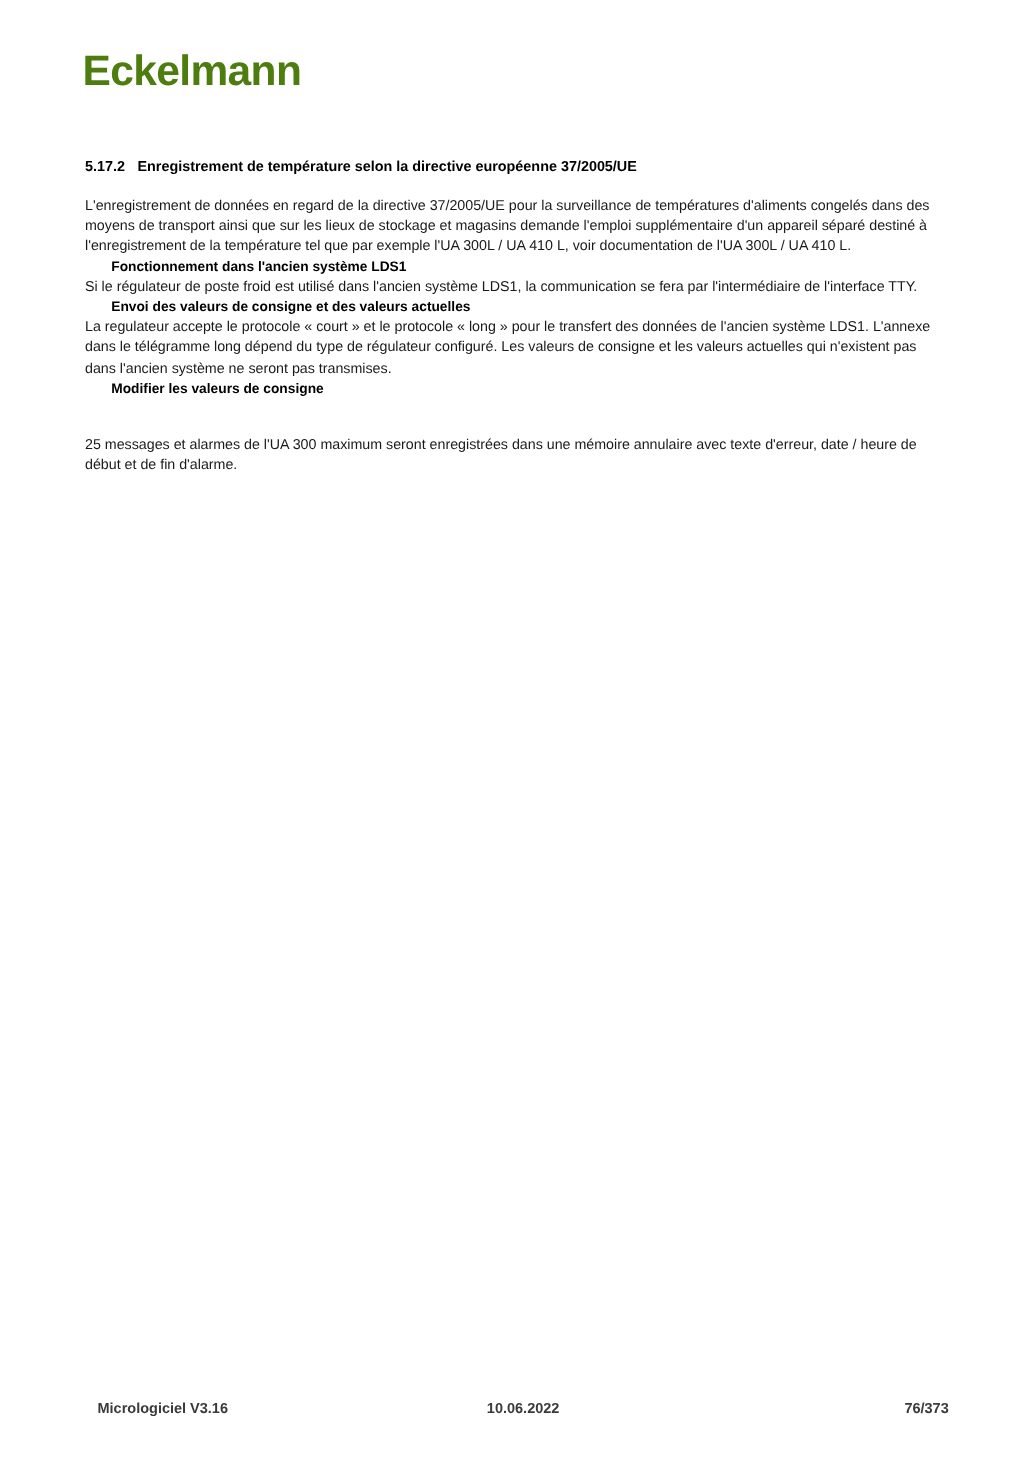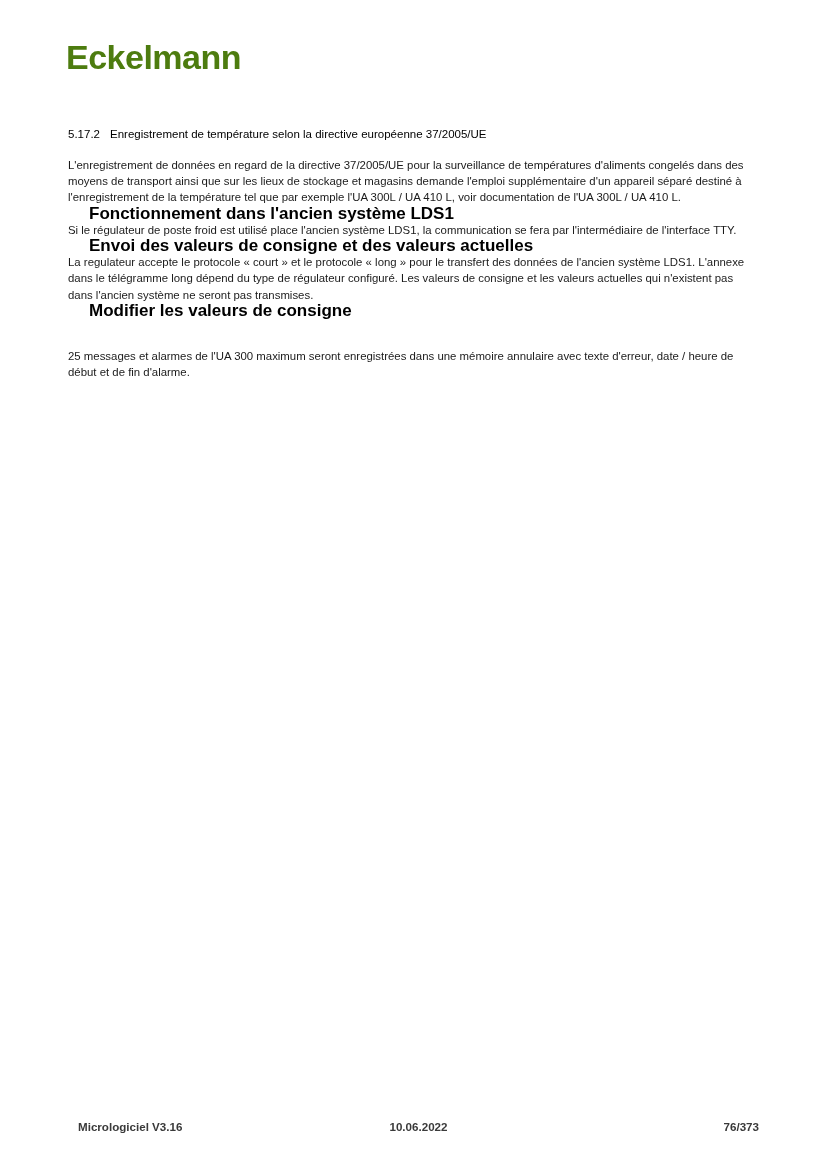--- a/index.html
+++ b/index.html
@@ -30,40 +30,40 @@
     font-family: "Liberation Sans", sans-serif;
   }
   .content {
     position: absolute;
     left: 68px;
     top: 127px;
     width: 690px;
   }
   h2.section-heading {
     font-size: 11.5px;
-    font-weight: normal;
+    font-weight: bold;
     margin: 0 0 15px 0;
     color: #000;
     line-height: 1.3;
   }
   h2.section-heading .num {
     display: inline-block;
     min-width: 42px;
   }
   h2.section-heading.second {
     margin-top: 0;
   }
   p.body-text {
     font-size: 11.4px;
     line-height: 16.2px;
     margin: 0;
     color: #1a1a1a;
   }
   p.sub-bold {
-    font-size: 17px;
+    font-size: 11px;
     line-height: 16.2px;
     margin: 0;
     font-weight: bold;
     color: #000;
     padding-left: 21px;
   }
   .spacer-sections {
     height: 29px;
   }
   .footer {
@@ -90,21 +90,21 @@
   <div class="brand">Eckelmann</div>
 
   <div class="content">
 
     <h2 class="section-heading">
       <span class="num">5.17.2</span><span>Enregistrement de température selon la directive européenne 37/2005/UE</span>
     </h2>
 
     <p class="body-text">L'enregistrement de données en regard de la directive 37/2005/UE pour la surveillance de températures d'aliments congelés dans des moyens de transport ainsi que sur les lieux de stockage et magasins demande l'emploi supplémentaire d'un appareil séparé destiné à l'enregistrement de la température tel que par exemple l'UA 300L / UA 410 L, voir documentation de l'UA 300L / UA 410 L.</p>
     <p class="sub-bold">Fonctionnement dans l'ancien système LDS1</p>
-    <p class="body-text">Si le régulateur de poste froid est utilisé place l'ancien système LDS1, la communication se fera par l'intermédiaire de l'interface TTY.</p>
+    <p class="body-text">Si le régulateur de poste froid est utilisé dans l'ancien système LDS1, la communication se fera par l'intermédiaire de l'interface TTY.</p>
     <p class="sub-bold">Envoi des valeurs de consigne et des valeurs actuelles</p>
     <p class="body-text">La regulateur accepte le protocole « court » et le protocole « long » pour le transfert des données de l'ancien système LDS1. L'annexe dans le télégramme long dépend du type de régulateur configuré. Les valeurs de consigne et les valeurs actuelles qui n'existent pas dans l'ancien système ne seront pas transmises.</p>
     <p class="sub-bold">Modifier les valeurs de consigne</p>
 
     <div class="spacer-sections"></div>
 
 
     <p class="body-text">25 messages et alarmes de l'UA 300 maximum seront enregistrées dans une mémoire annulaire avec texte d'erreur, date / heure de début et de fin d'alarme.</p>
 
   </div>

